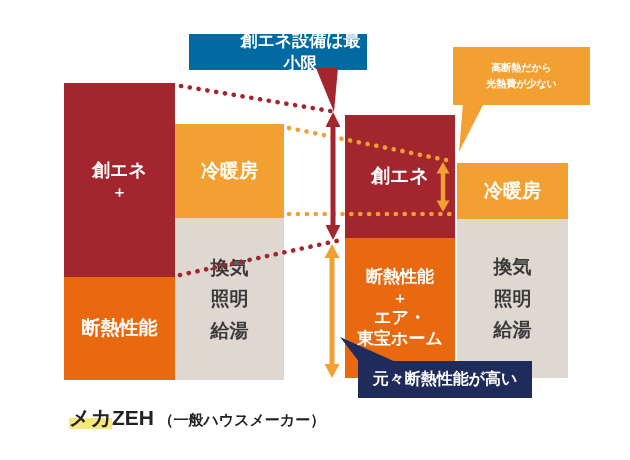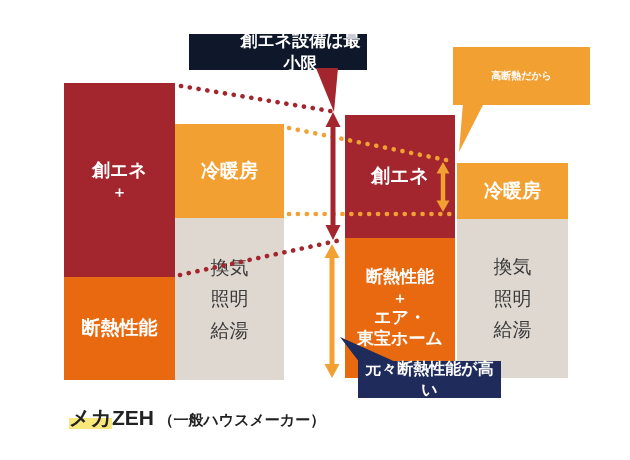--- a/index.html
+++ b/index.html
@@ -10,29 +10,29 @@
   .seg .ln{line-height:1.28;}
   .white-bold{color:#ffffff;font-weight:800;}
   .barA-red   {left:64px; top:83px;  width:111px;height:194px;background:#A3262E;font-size:18px;}
   .barA-orange{left:64px; top:277px; width:111px;height:103px;background:#E8690F;font-size:19px;}
   .barB-orange{left:175px;top:124px; width:109px;height:94px; background:#F2A032;font-size:19px;}
   .barB-beige {left:175px;top:218px; width:109px;height:162px;background:#DFD8D1;}
   .barC-red   {left:345px;top:115px; width:110px;height:123px;background:#A3262E;font-size:19px;}
   .barC-orange{left:345px;top:238px; width:110px;height:140px;background:#E8690F;font-size:17px;}
   .barD-orange{left:457px;top:163px; width:111px;height:56px; background:#F2A032;font-size:19px;}
   .barD-beige {left:457px;top:219px; width:111px;height:159px;background:#DFD8D1;}
-  .beige-text{color:#3A3A3A;font-weight:400;font-size:19px;}
+  .beige-text{color:#3A3A3A;font-weight:700;font-size:19px;}
   .beige-text .ln{line-height:1.65;}
   .plus{font-size:15px;line-height:1.3;}
   .callout{position:absolute;display:flex;flex-direction:column;align-items:center;justify-content:center;
            text-align:center;color:#fff;font-weight:800;box-sizing:border-box;}
-  .callout-red   {left:189px;top:34px; width:178px;height:36px;background:#0f172a;font-size:17px;padding-left:45px;}
+  .callout-red   {left:189px;top:34px; width:178px;height:36px;background:#0369a1;font-size:17px;padding-left:45px;}
   .callout-orange{left:453px;top:47px; width:137px;height:58px;background:#F2A032;font-size:10px;}
   .callout-orange .ln{line-height:1.65;}
-  .callout-navy  {left:358px;top:361px;width:143px;height:37px;background:#1F2B5B;font-size:16px;}
+  .callout-navy  {left:358px;top:361px;width:174px;height:37px;background:#1F2B5B;font-size:16px;}
   .overlay{position:absolute;left:0;top:0;width:630px;height:460px;pointer-events:none;}
   .caption{position:absolute;top:404px;color:#222222;white-space:nowrap;}
   .caption-left{left:55px;}
   .caption-right{left:351px;}
   .caption .main{font-size:21px;font-weight:800;}
   .caption .hl{background:linear-gradient(to bottom,transparent 50%,#F8E87B 50%);margin-left:14px;}
   .caption .note{font-size:15px;font-weight:700;}
 </style>
 </head>
 <body>
@@ -71,20 +71,21 @@
     <div class="ln">換気</div>
     <div class="ln">照明</div>
     <div class="ln">給湯</div>
   </div>
 
   <div class="callout callout-red">
     <div class="ln">創エネ設備は最小限</div>
   </div>
   <div class="callout callout-orange">
     <div class="ln">高断熱だから</div>
+    <div class="ln">光熱費が少ない</div>
   </div>
   <div class="callout callout-navy">
     <div class="ln">元々断熱性能が高い</div>
   </div>
 
   <svg class="overlay" viewBox="0 0 630 460">
 
     <polygon points="316,68 338,68 334,112" fill="#A3262E"></polygon>
     <polygon points="463,103 484,103 459,152" fill="#F2A032"></polygon>
     <polygon points="360,363 398,363 340,337" fill="#1F2B5B"></polygon>

